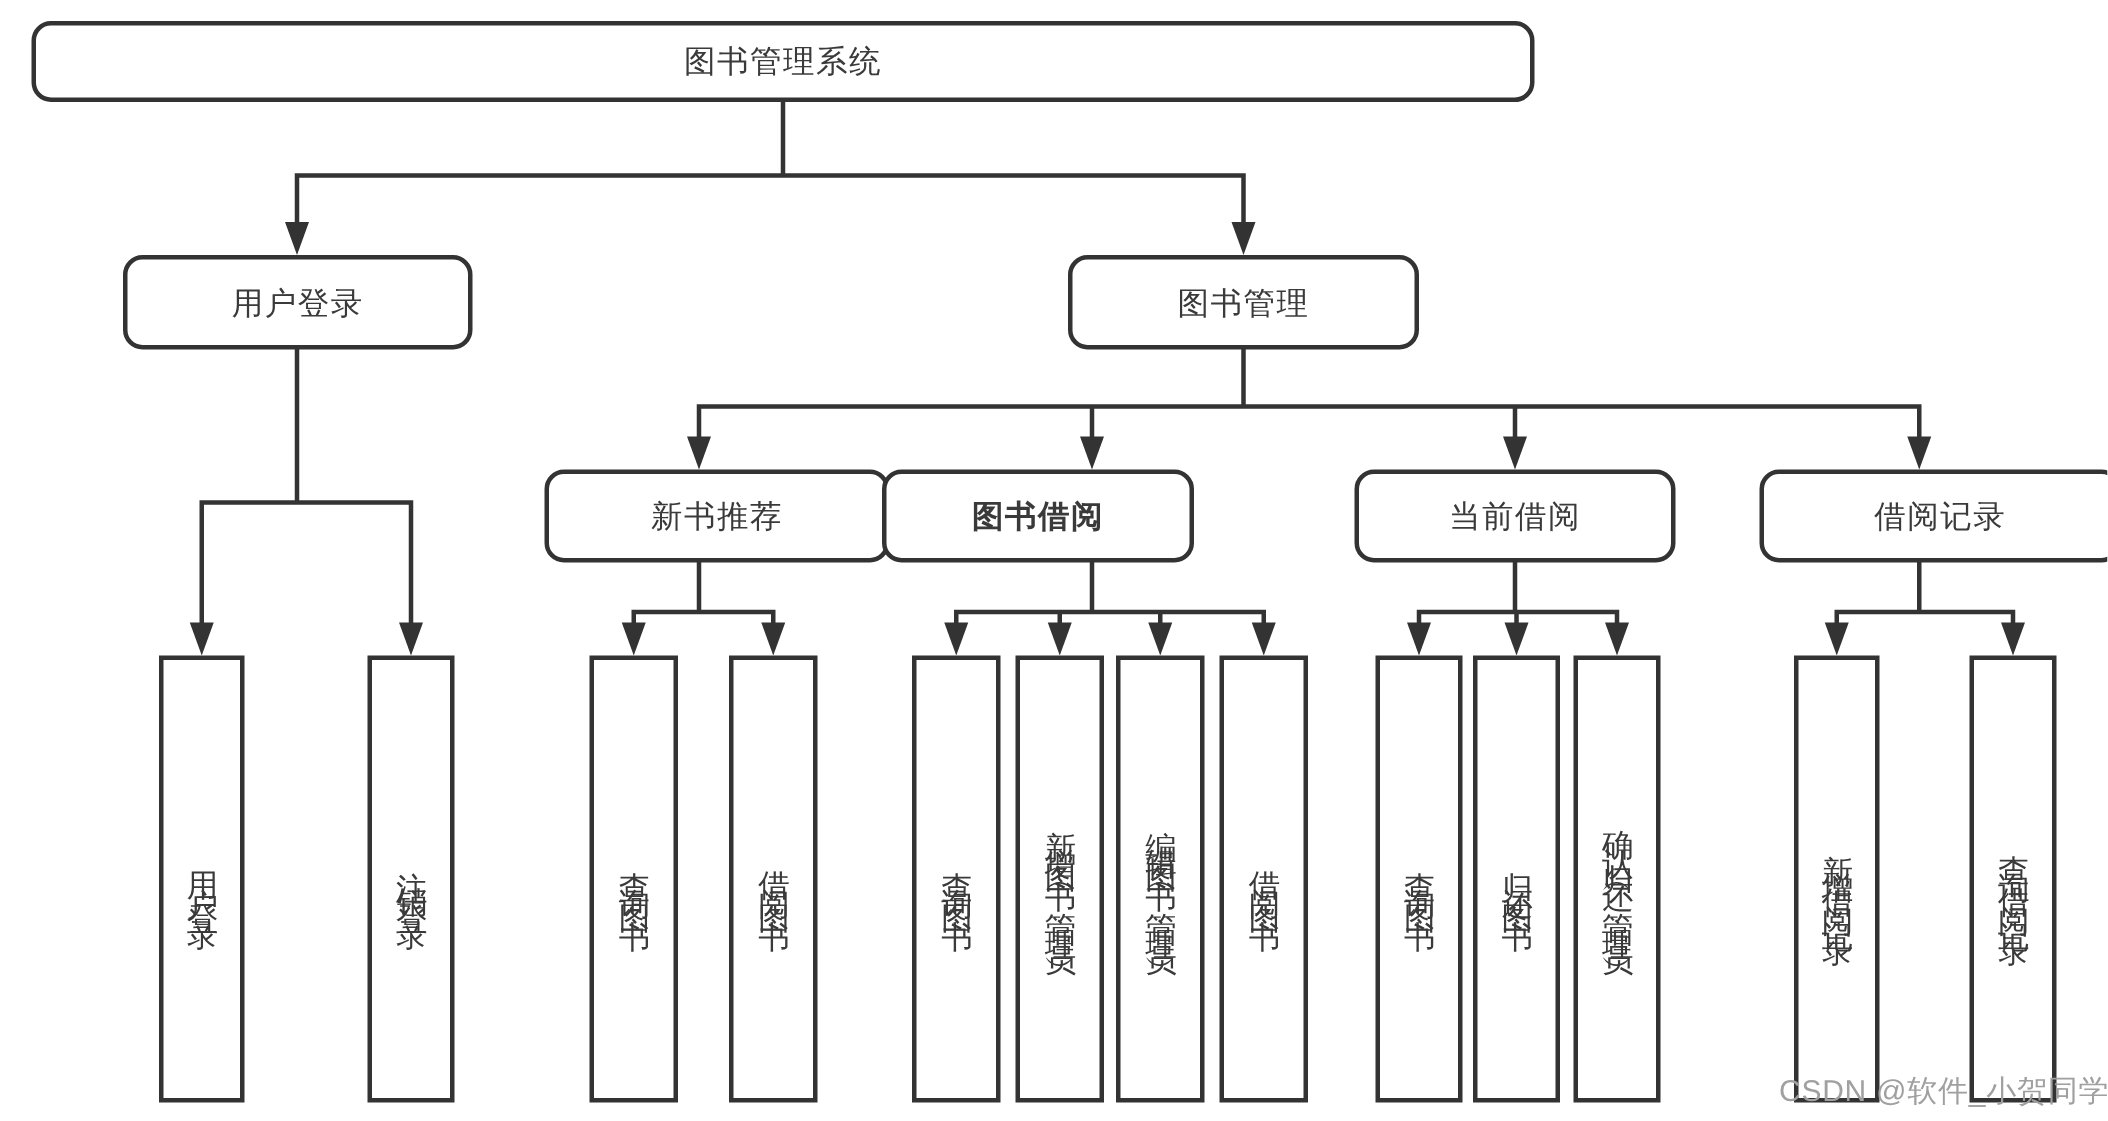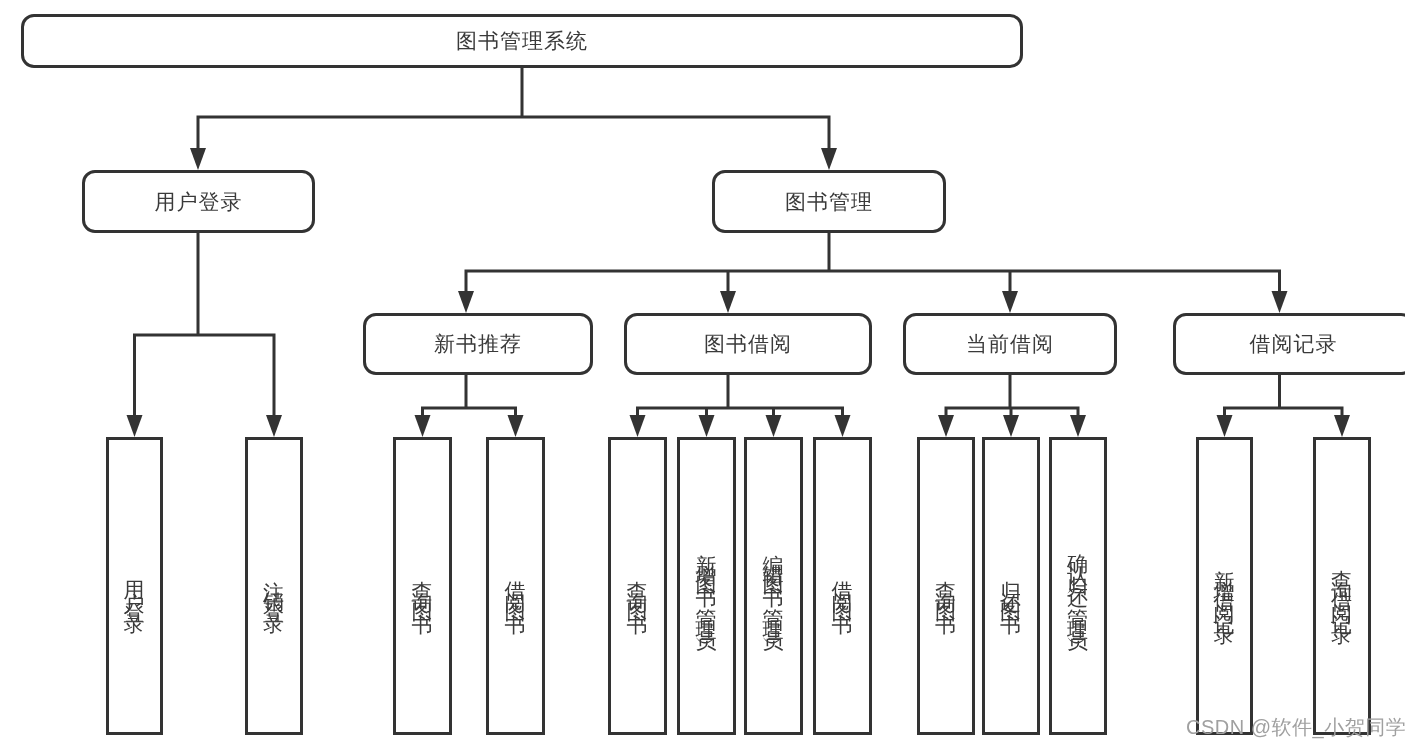--- a/index.html
+++ b/index.html
@@ -26,21 +26,21 @@
     font-size:21px;
     letter-spacing:11px;
     line-height:1;
     white-space:nowrap;
   }
   
   .n-root            {left:21px;  top:14px;  width:1002px; height:54px;}
   .n-user-login      {left:82px;  top:170px; width:233px;  height:63px;}
   .n-book-mgmt       {left:712px; top:170px; width:234px;  height:63px;}
   .n-new-book        {left:363px; top:313px; width:230px;  height:62px;}
-  .n-book-borrow     {left:624px; top:313px; width:248px;  height:62px;}
+  .n-book-borrow     {left:588px; top:313px; width:208px;  height:62px;font-weight:bold;}
   .n-current-borrow  {left:903px; top:313px; width:214px;  height:62px;}
   .n-borrow-records  {left:1173px;top:313px; width:241px;  height:62px;}
   .leaf{top:437px;height:298px;}
   .n-leaf-user-login {left:106px; width:57px;}
   .n-leaf-logout     {left:245px; width:58px;}
   .n-leaf-rec-query  {left:393px; width:59px;}
   .n-leaf-rec-borrow {left:486px; width:59px;}
   .n-leaf-bb-query   {left:608px; width:59px;}
   .n-leaf-bb-add     {left:677px; width:59px;}
   .n-leaf-bb-edit    {left:744px; width:59px;}

